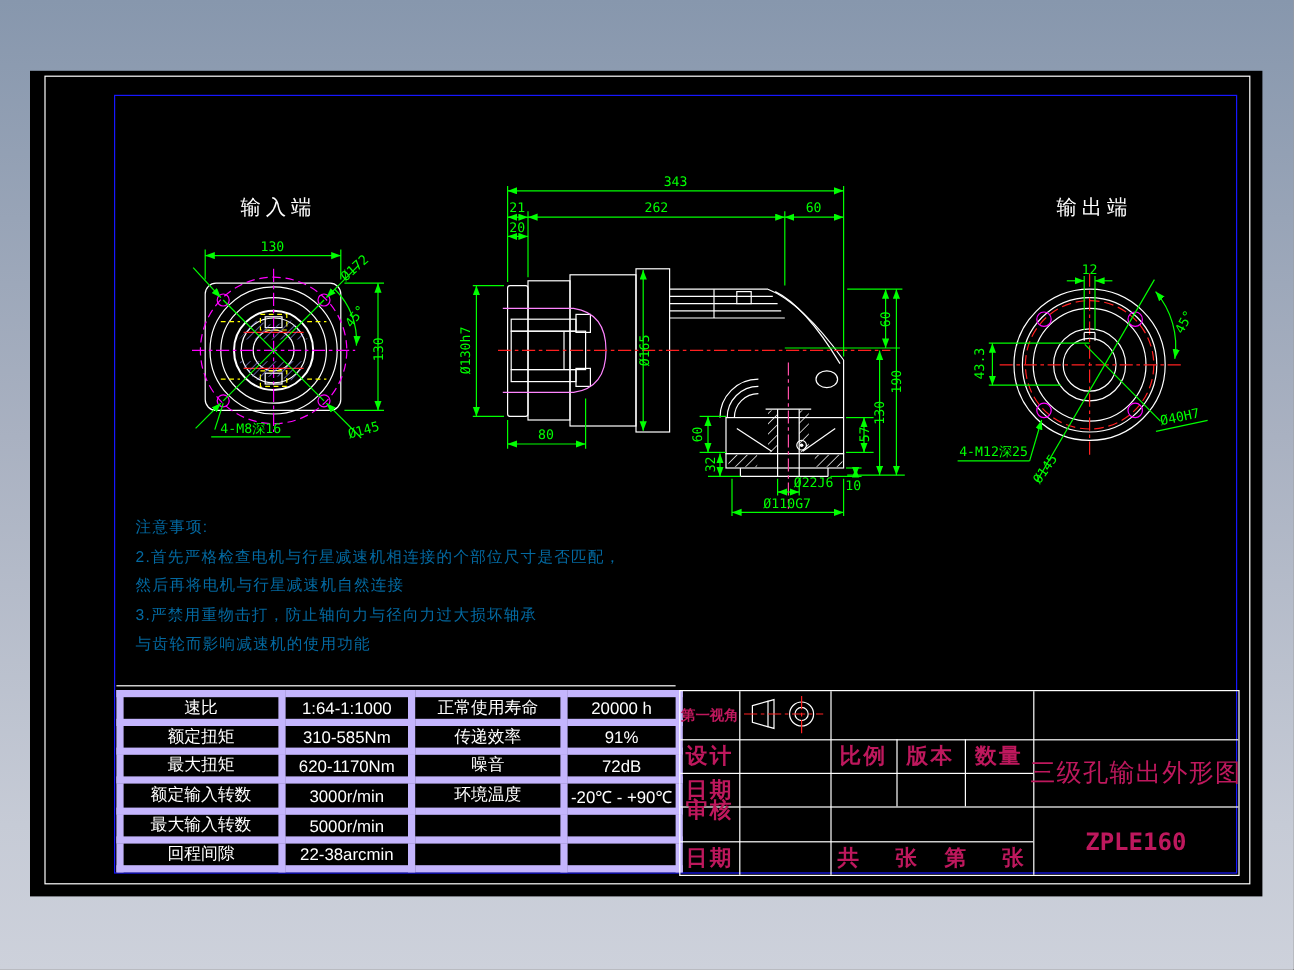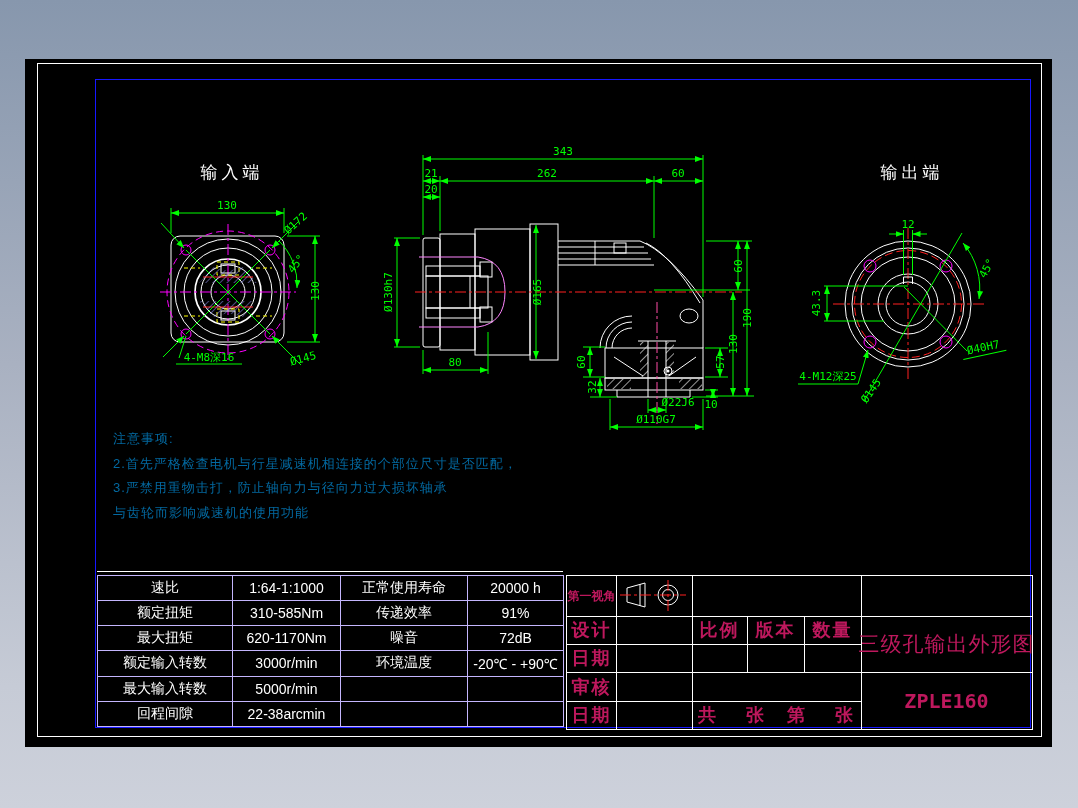--- a/index.html
+++ b/index.html
@@ -25,21 +25,21 @@
   .rl{stroke:#ff2020;fill:none;stroke-width:1}
   .pdd{stroke:#ff4da6;fill:none;stroke-width:1;stroke-dasharray:11 3 3 3}
   .pk{stroke:#ff85ff;fill:none;stroke-width:1}
   .yd{stroke:#ffff00;fill:none;stroke-width:1;stroke-dasharray:4 3}
   text.dim{font:11px "DejaVu Sans Mono",monospace;fill:#00ff00}
   text.vt{font:17px "Liberation Sans",sans-serif;fill:#ffffff;letter-spacing:4px}
   
   .notes{position:absolute;left:113px;top:427px;color:#0369a1;font-size:13px;line-height:24.5px;letter-spacing:1px;white-space:nowrap}
   
   table.spec{position:absolute;left:97px;top:575px;width:466px;height:152px;border-collapse:collapse;color:#ffffff;font-size:14px;table-layout:fixed}
-  table.spec td{border:1px solid #c4b5fd;text-align:center;padding:0;white-space:nowrap;overflow:hidden}
+  table.spec td{border:6px solid #c4b5fd;text-align:center;padding:0;white-space:nowrap;overflow:hidden}
   .topline{position:absolute;left:97px;top:571px;width:466px;height:1px;background:#fff}
   
   .tb{position:absolute;left:566px;top:575px;width:465px;height:153px;border:1px solid #ffffff;color:#be185d}
   .tb .vl{position:absolute;width:1px;background:#ffffff}
   .tb .hl{position:absolute;height:1px;background:#ffffff}
   .tb .cell{position:absolute;display:flex;align-items:center;justify-content:center;white-space:nowrap}
   .f12{font-size:12px;font-weight:bold}
   .f14{font-size:18px;font-weight:bold;letter-spacing:2px}
   .f20{font-size:20px;font-weight:bold;font-family:"DejaVu Sans Mono",monospace}
   .f21{font-size:21px;font-weight:normal;letter-spacing:1px}
@@ -275,20 +275,21 @@
     <circle class="w" cx="668" cy="595" r="10"></circle>
     <circle class="w" cx="668" cy="595" r="5.5"></circle>
     <line class="rdd" x1="620" y1="595" x2="686" y2="595"></line>
     <line class="rdd" x1="668" y1="580" x2="668" y2="611"></line>
   </g>
 </svg>
 
 <div class="notes">
   <div>注意事项:</div>
   <div>2.首先严格检查电机与行星减速机相连接的个部位尺寸是否匹配，</div>
+  <div>然后再将电机与行星减速机自然连接</div>
   <div>3.严禁用重物击打，防止轴向力与径向力过大损坏轴承</div>
   <div>与齿轮而影响减速机的使用功能</div>
 </div>
 
 <div class="topline"></div>
 <table class="spec">
   <colgroup>
       <col style="width:135px">
       <col style="width:108px">
       <col style="width:127px">
@@ -341,21 +342,21 @@
   <div class="vl" style="left:237px;top:40px;height:56px"></div>
   <div class="vl" style="left:294px;top:0;height:153px"></div>
   <div class="hl" style="left:0;top:40px;width:465px"></div>
   <div class="hl" style="left:0;top:68px;width:294px"></div>
   <div class="hl" style="left:0;top:96px;width:465px"></div>
   <div class="hl" style="left:0;top:125px;width:294px"></div>
 
   <div class="cell f12" style="left:0;top:0;width:49px;height:40px">第一视角</div>
   <div class="cell f14" style="left:0;top:40px;width:49px;height:28px">设计</div>
   <div class="cell f14" style="left:0;top:68px;width:49px;height:28px">日期</div>
-  <div class="cell f14" style="left:0;top:96px;width:49px;height:29px">审核</div>
+  <div class="cell f14" style="left:0;top:84px;width:49px;height:29px">审核</div>
   <div class="cell f14" style="left:0;top:125px;width:49px;height:28px">日期</div>
   <div class="cell f14" style="left:125px;top:40px;width:55px;height:28px">比例</div>
   <div class="cell f14" style="left:180px;top:40px;width:57px;height:28px">版本</div>
   <div class="cell f14" style="left:237px;top:40px;width:57px;height:28px">数量</div>
   <div class="cell f14" style="left:125px;top:125px;width:169px;height:28px;white-space:pre">共    张   第    张</div>
   <div class="cell f21" style="left:294px;top:40px;width:171px;height:56px">三级孔输出外形图</div>
   <div class="cell f20" style="left:294px;top:96px;width:171px;height:57px">ZPLE160</div>
 </div>
 
 </body></html>

